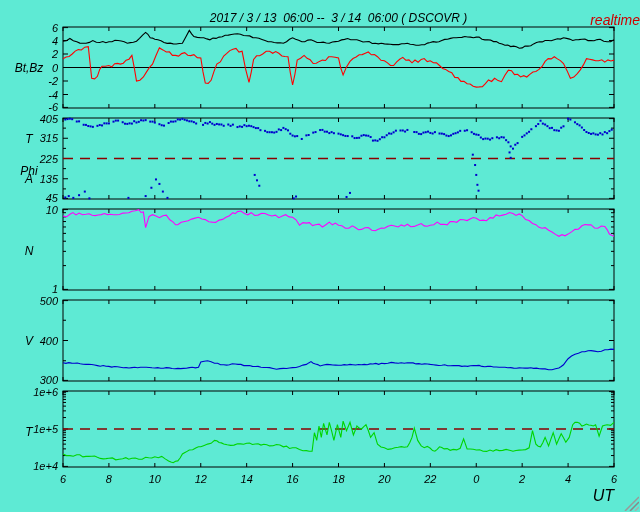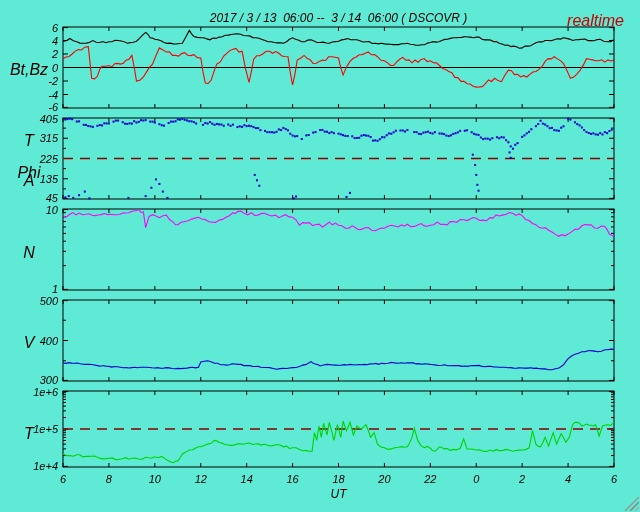--- a/index.html
+++ b/index.html
@@ -1,28 +1,28 @@
 <!DOCTYPE html>
 <html><head>
 <meta charset="utf-8">
 <style>
   html,body{margin:0;padding:0;background:#fff;}
   .stage{position:relative;width:640px;height:512px;background:#5eead4;
          font-family:"Liberation Sans","DejaVu Sans",sans-serif;color:#000;overflow:hidden;font-style:italic;}
   .title{position:absolute;left:63px;top:11px;width:551px;text-align:center;font-size:12px;white-space:pre;}
-  .realtime{position:absolute;right:16px;top:12px;font-size:16px;color:#cc0000;}
-  .ylab{position:absolute;left:0;width:58px;text-align:center;font-size:16px;}
+  .realtime{position:absolute;right:0;top:12px;font-size:14px;color:#cc0000;}
+  .ylab{position:absolute;left:0;width:58px;text-align:center;font-size:12px;}
   .lab-btbz{top:61px;}
   .lab-t1{top:132px;}
   .lab-phi{top:164px;}
   .lab-a{top:172px;}
   .lab-n{top:244px;}
   .lab-v{top:334px;}
   .lab-t2{top:425px;}
-  .utlab{position:absolute;left:63px;top:487px;width:551px;text-align:center;font-size:12px;}
+  .utlab{position:absolute;left:63px;top:487px;width:551px;text-align:right;font-size:16px;}
   #chart-svg{position:absolute;left:0;top:0;}
   #chart-svg text{font-family:"Liberation Sans","DejaVu Sans",sans-serif;font-size:11px;fill:#000;}
   .grip{position:absolute;right:1px;bottom:1px;}
 </style>
 </head>
 <body>
 
 <div class="stage">
   <div class="title">2017 / 3 / 13  06:00 --  3 / 14  06:00 ( DSCOVR )</div>
   <div class="realtime" style="color: rgb(204, 0, 0);">realtime</div>

